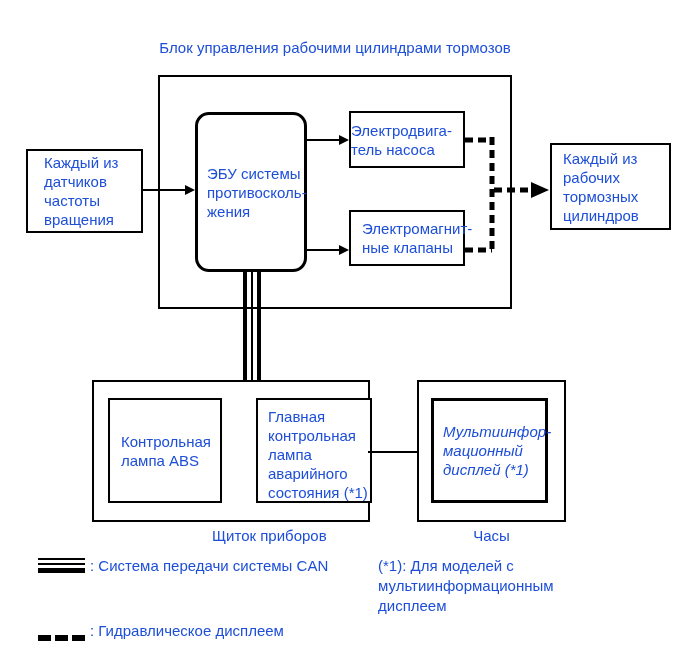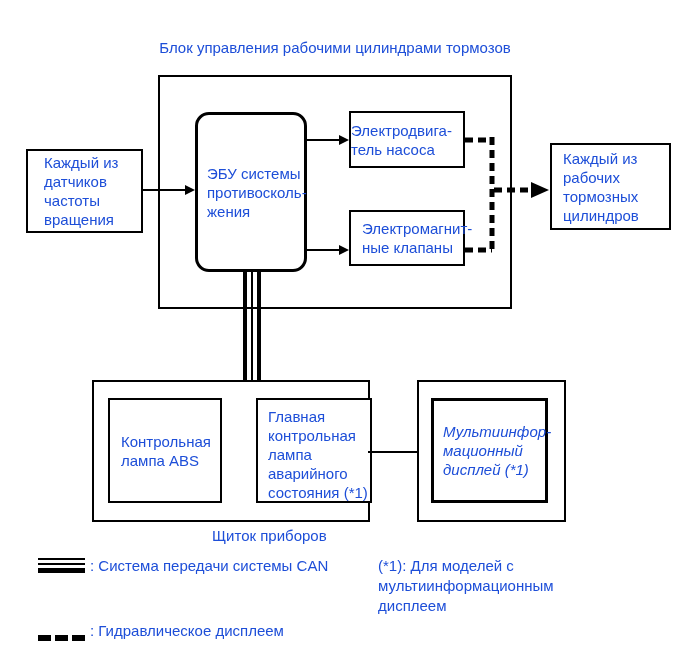--- a/index.html
+++ b/index.html
@@ -101,20 +101,21 @@
 
   <div class="container-box" style="left:417px; top:380px; width:149px; height:142px;"></div>
 
   <div class="box" style="left:431px; top:398px; width:117px; height:105px; border-width:3px; padding-left:9px;font-style:italic;">
     <span class="txt">Мультиинфор-
 мационный
 дисплей (*1)</span>
   </div>
 
   <div class="caption" style="left:164px; top:526px;margin-left:48px;">Щиток приборов</div>
+  <div class="caption" style="left:417px; top:526px; width:149px; text-align:center;">Часы</div>
 
   <svg class="overlay" width="690" height="659" viewBox="0 0 690 659">
 
     <g>
       <line x1="143" y1="190" x2="186" y2="190" stroke="#000000" stroke-width="2"></line>
       <polygon points="185,185 195,190 185,195" fill="#000000"></polygon>
     </g>
 
     <g>
       <line x1="307" y1="140" x2="340" y2="140" stroke="#000000" stroke-width="2"></line>

